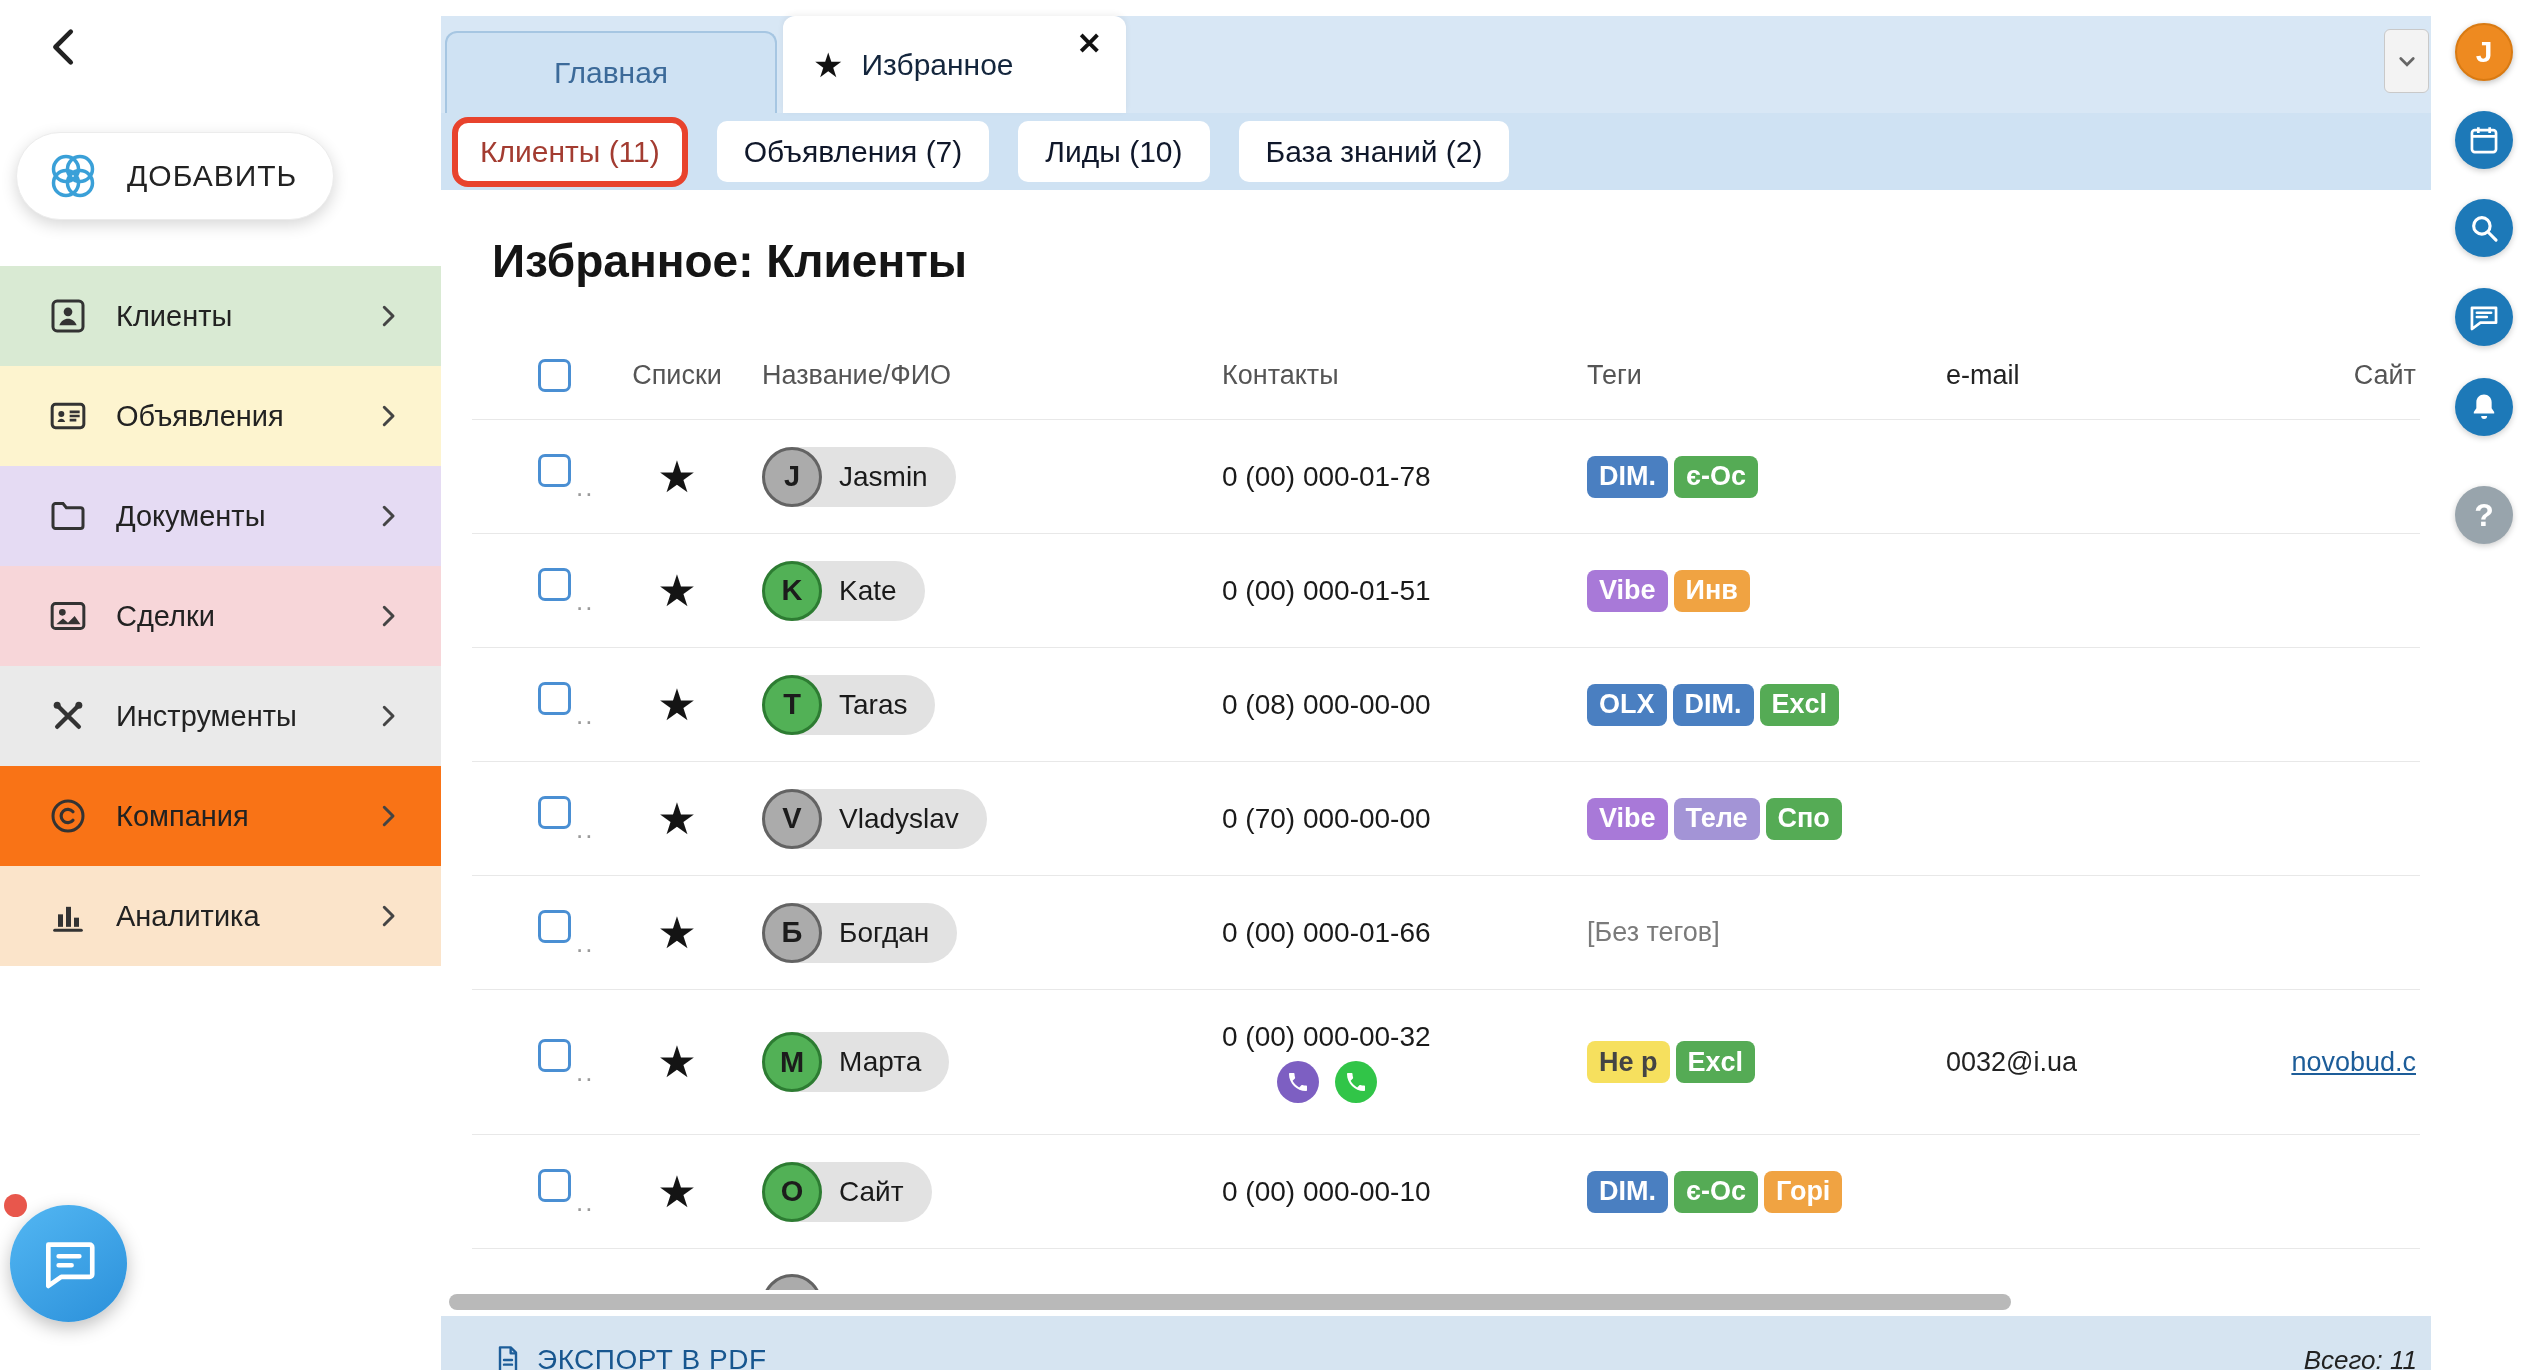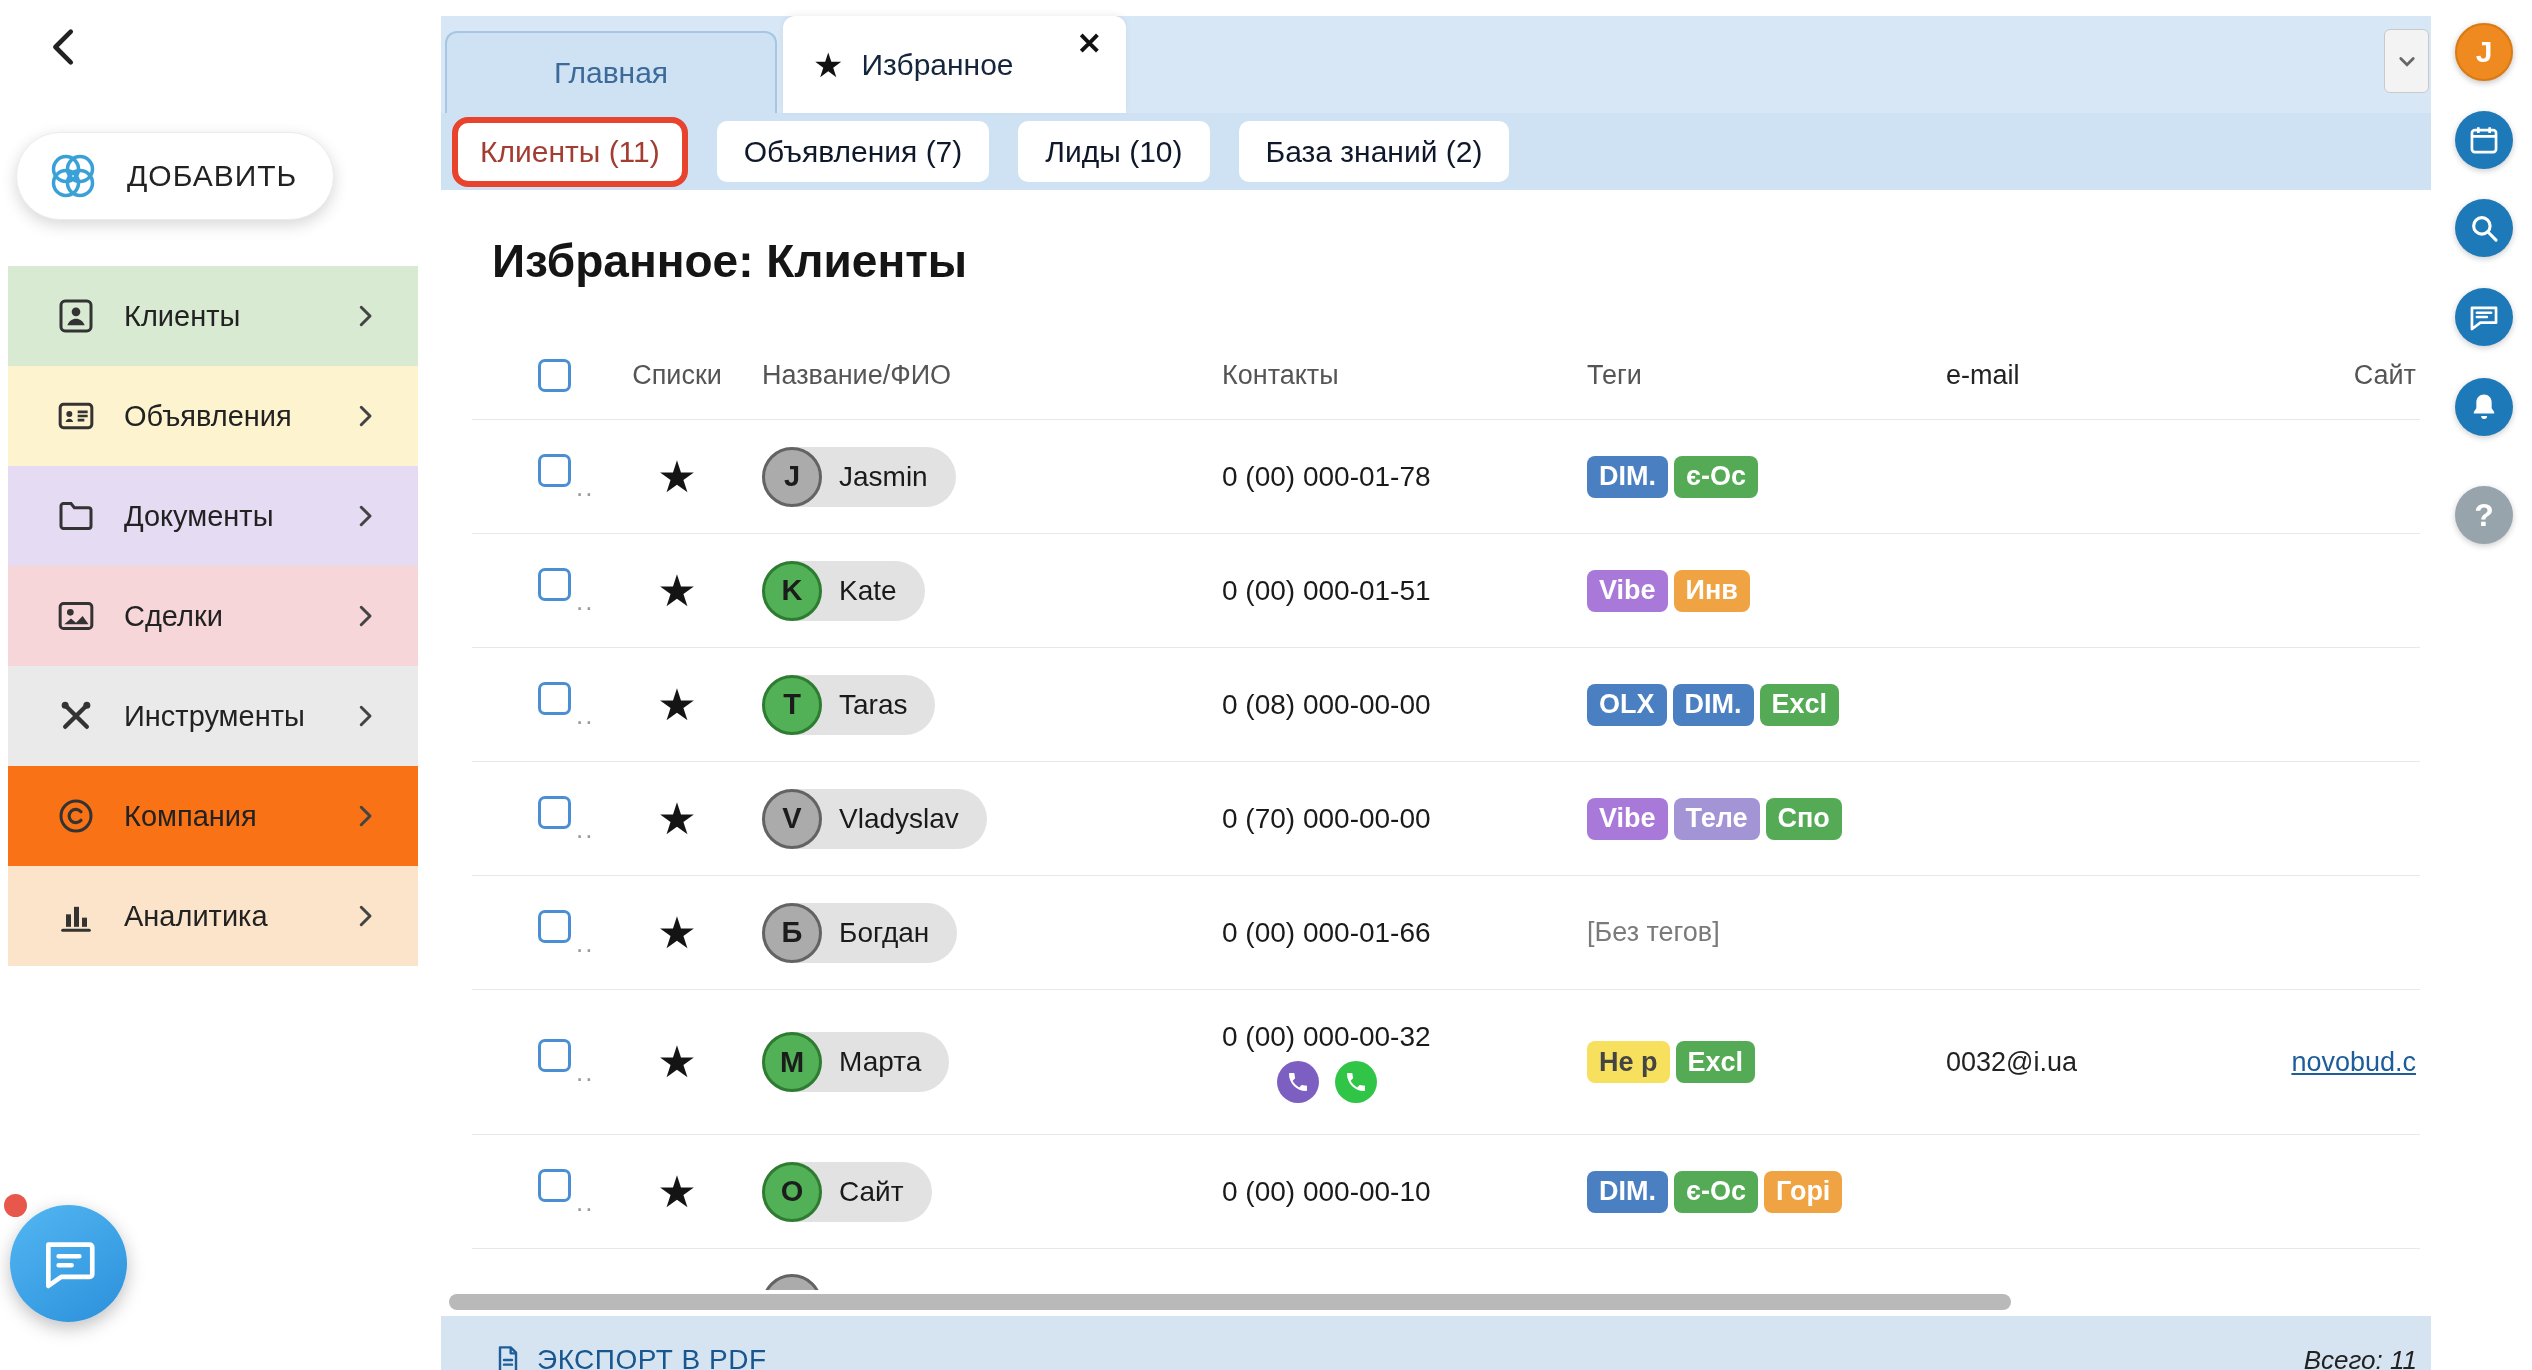--- a/index.html
+++ b/index.html
@@ -10,21 +10,21 @@
   
   .sidebar { position:absolute; left:0; top:0; width:441px; height:1370px; background:#fff; z-index:2; }
   .back { position:absolute; left:42px; top:24px; width:46px; height:46px; cursor:pointer; }
   .back svg { width:100%; height:100%; }
   .add-btn { position:absolute; left:16px; top:132px; width:318px; height:88px; background:#fff;
     border:1px solid #ececec; border-radius:48px; box-shadow:0 5px 16px rgba(0,0,0,.16);
     display:flex; align-items:center; gap:24px; padding-left:26px; font-size:30px; color:#222;
     letter-spacing:1px; cursor:pointer; font-family:inherit; }
   .logo { width:60px; height:60px; flex:none; }
   .logo svg { width:100%; height:100%; }
-  .menu { position:absolute; left:8px; top:266px; width:410px; }
+  .menu { position:absolute; left:0; top:266px; width:441px; }
   .menu-item { height:100px; display:flex; align-items:center; padding:0 38px 0 48px; cursor:pointer; }
   .mi-icon { width:40px; height:40px; margin-right:28px; flex:none; }
   .mi-icon svg { width:100%; height:100%; }
   .mi-label { flex:1; font-size:29px; color:#222; }
   .mi-chev { width:30px; height:30px; }
   .mi-chev svg { width:100%; height:100%; }
   .fab { position:absolute; left:10px; top:1205px; width:117px; height:117px; border-radius:50%;
     background:linear-gradient(145deg,#53b7f3,#2b90da); display:flex; align-items:center; justify-content:center;
     box-shadow:0 6px 18px rgba(0,0,0,.25); cursor:pointer; }
   .fab svg { width:62px; height:62px; }

